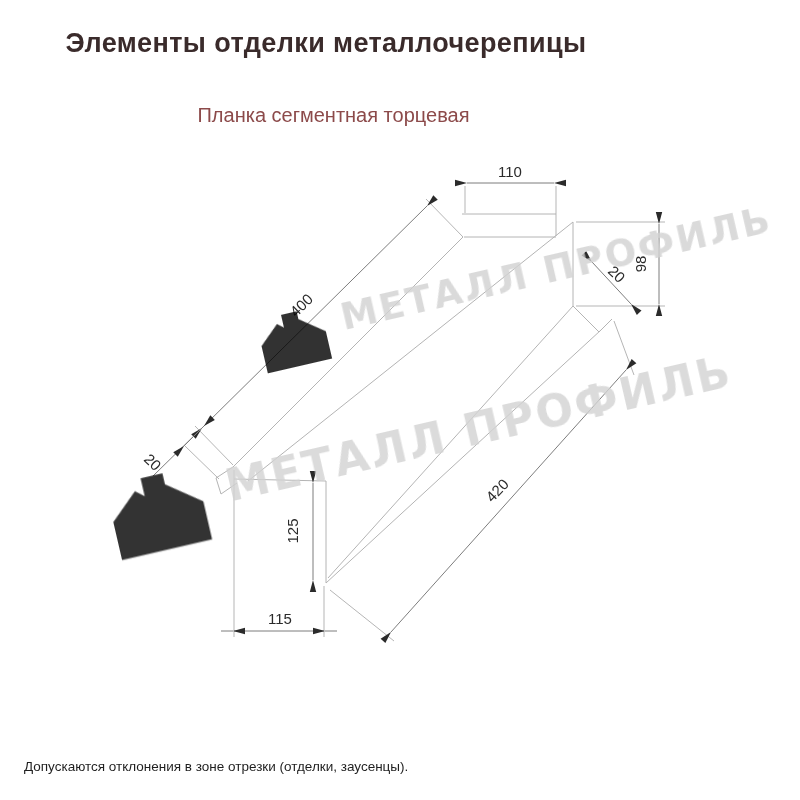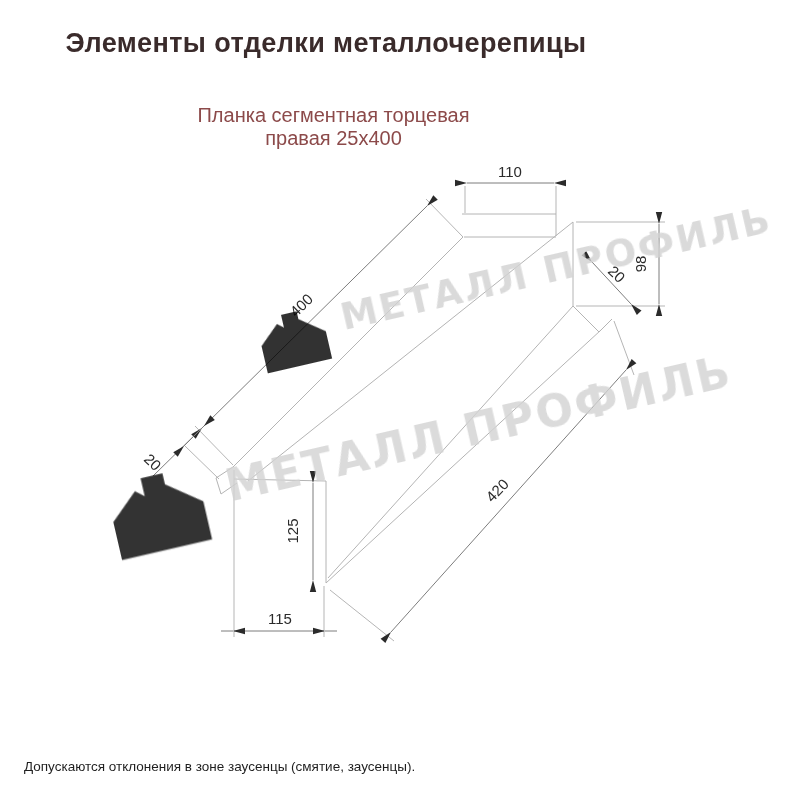--- a/index.html
+++ b/index.html
@@ -30,21 +30,20 @@
 </style>
 </head>
 <body>
 
 <div class="canvas">
 
   <div class="page-title">Элементы отделки металлочерепицы</div>
 
   <div class="subtitle">
     <div>Планка сегментная торцевая</div>
-    <div>правая 25x400</div>
   </div>
 
   <svg class="drawing" width="800" height="800" viewBox="0 0 800 800">
     <defs>
       <marker id="arr" orient="auto-start-reverse" markerUnits="userSpaceOnUse" markerWidth="14" markerHeight="10" refX="1" refY="5">
         <path d="M1,5 L13,8.2 L13,1.8 Z" fill="#2b2b2b" stroke="none"></path>
       </marker>
       <g id="wm-house">
         <path class="house" d="M10,62 L10,34 L30,16 L36,21 L36,8 L52,8 L52,16 L76,34 L76,62 Z"></path>
       </g>
@@ -115,14 +114,14 @@
     <g class="wm" transform="rotate(-13 460 290)">
       <use href="#wm-house" transform="translate(244,266) scale(1.0)"></use>
       <text x="338" y="303" font-size="37">МЕТАЛЛ ПРОФИЛЬ</text>
     </g>
     <g class="wm" transform="rotate(-13 400 448)">
       <use href="#wm-house" transform="translate(90,408) scale(1.4)"></use>
       <text x="222" y="462" font-size="44">МЕТАЛЛ ПРОФИЛЬ</text>
     </g>
   </svg>
 
-  <div class="footer l2">Допускаются отклонения в зоне заусенцы (смятие, заусенцы).</div>
+  <div class="footer l2">Допускаются отклонения в зоне отрезки (отделки, заусенцы).</div>
 </div>
 
 </body></html>

